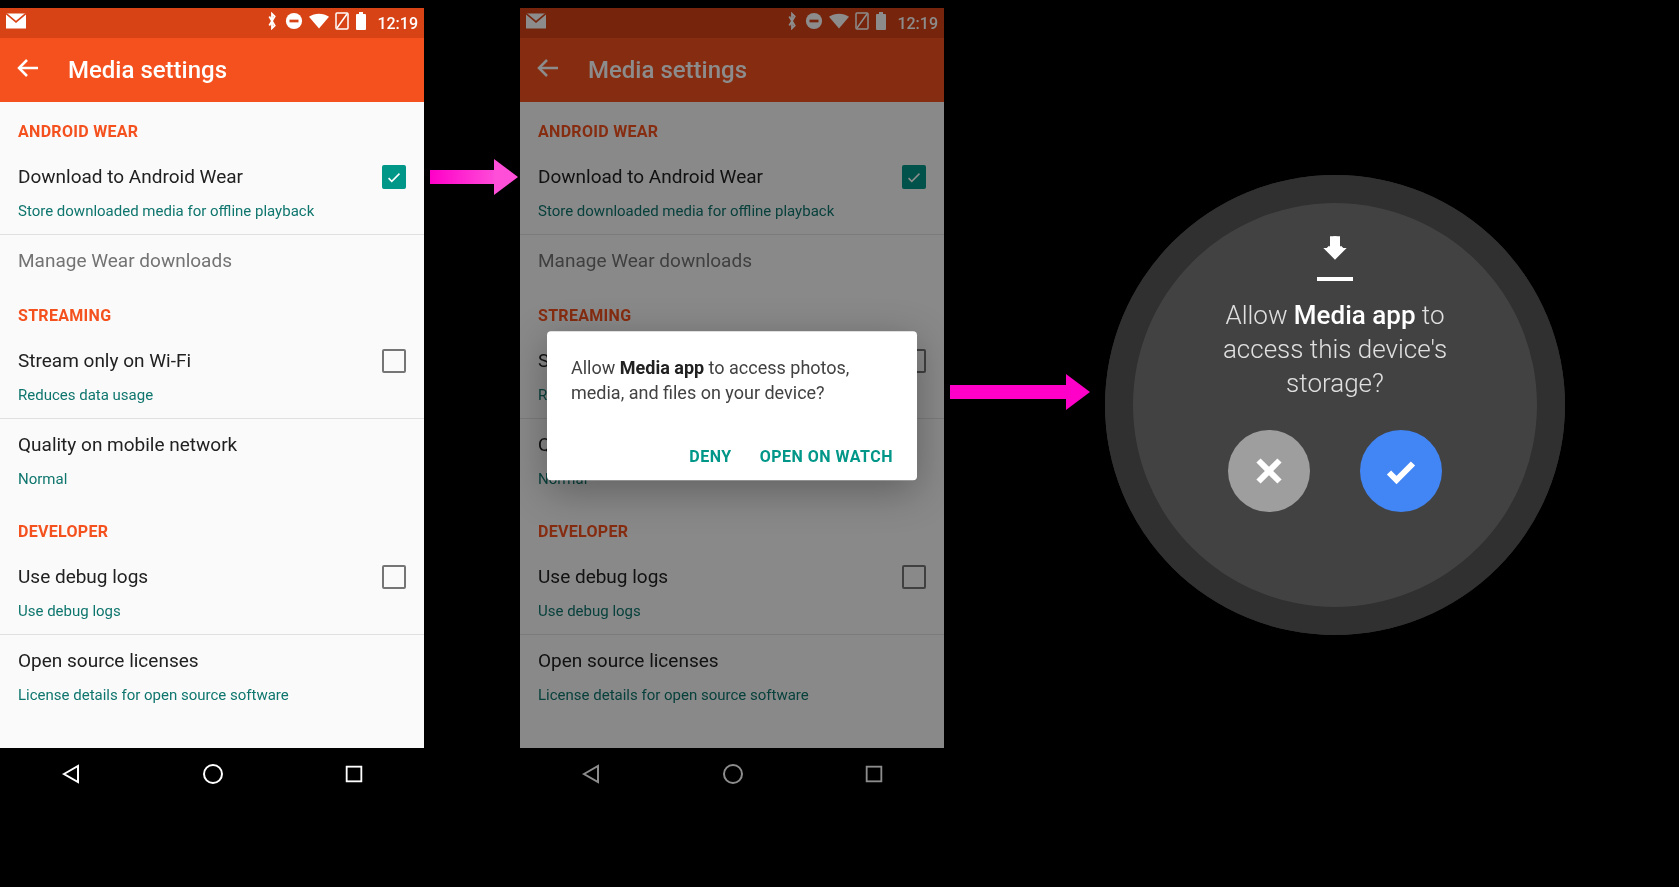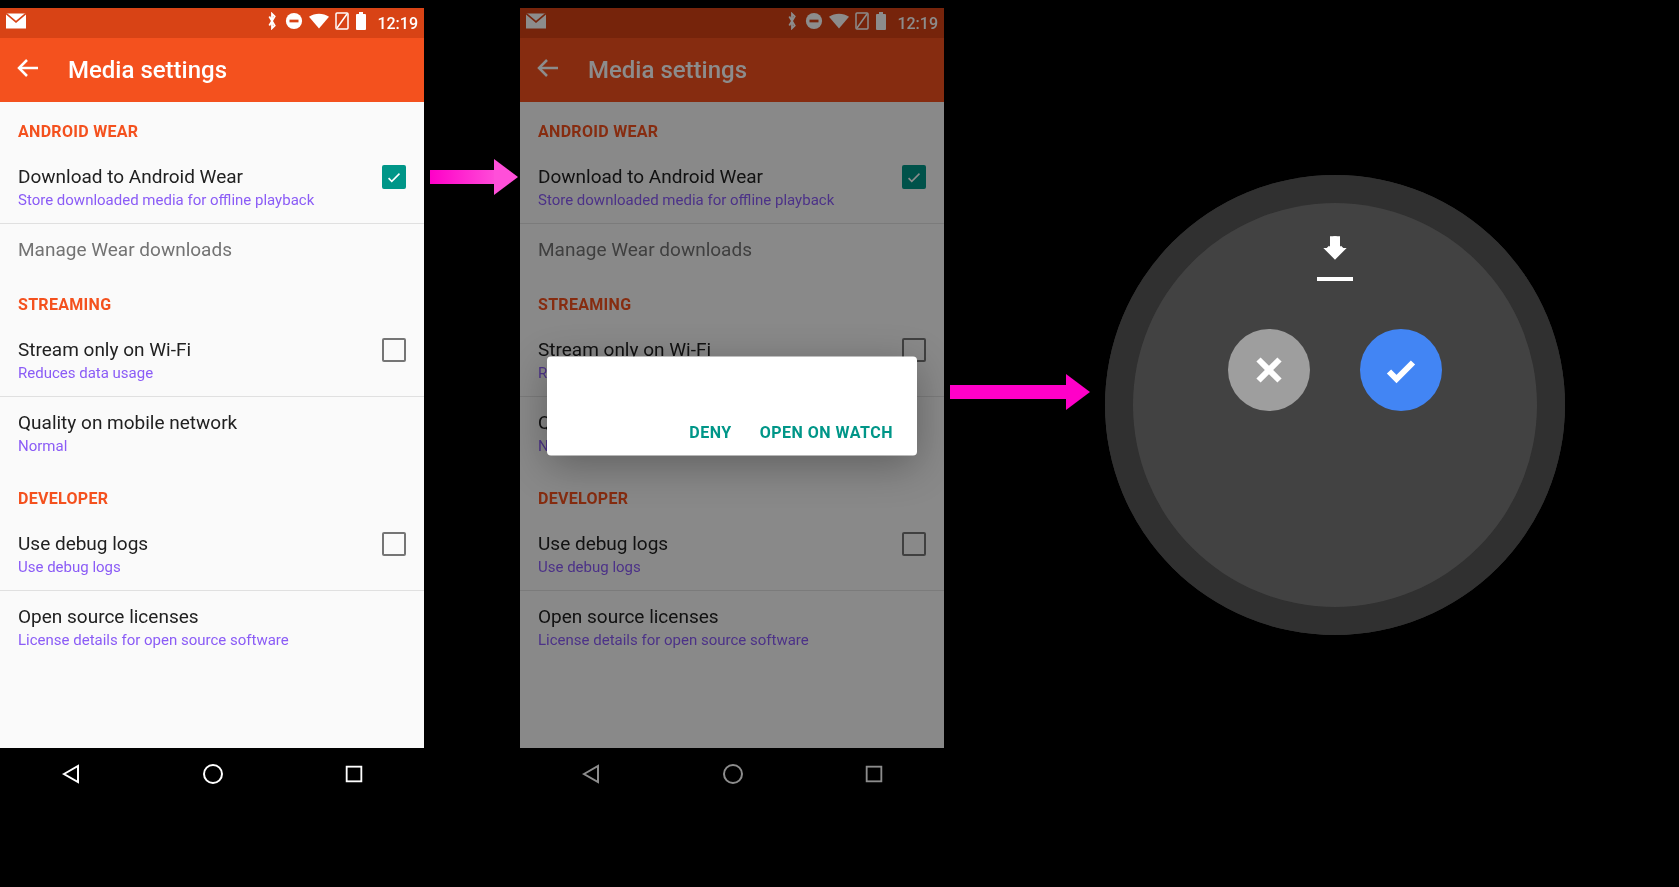--- a/index.html
+++ b/index.html
@@ -54,21 +54,21 @@
     font-weight: 700;
     letter-spacing: 0.3px;
   }
   .list-item {
     padding: 14px 18px 14px;
     display: flex;
     align-items: flex-start;
   }
   .list-item .text { flex: 1; }
   .list-item .primary { font-size: 19px; color: #212121; }
-  .list-item .secondary { font-size: 15px; color: #8b5cf6; margin-top: 3px; }
+  .list-item .secondary { font-size: 15px; color: #0f766e; margin-top: 14px; }
   .list-item.disabled .primary { color: #737373; }
   .divider { height: 1px; background: #e0e0e0; margin: 0; }
 
   .checkbox {
     width: 24px; height: 24px; border: 2px solid #757575;
     border-radius: 2px; flex: 0 0 auto;
   }
   .checkbox.checked {
     background: #009688; border-color: #009688;
     display: flex; align-items: center; justify-content: center;
@@ -348,37 +348,45 @@
     <span><svg width="24" height="24" viewBox="0 0 24 24" fill="none" stroke="#fff" stroke-width="2">
           <circle cx="12" cy="12" r="9"></circle>
         </svg></span>
     <span><svg width="22" height="22" viewBox="0 0 24 24" fill="none" stroke="#fff" stroke-width="2">
           <rect x="4" y="4" width="16" height="16"></rect>
         </svg></span>
   </div>
 
   <div class="dim-overlay"></div>
   <div class="dialog">
+    <div class="msg">
+      <span>Allow </span><span class="bold">Media app</span><span> to access photos, media, and files on your device?</span>
+    </div>
     <div class="actions">
       <span class="btn">Deny</span>
       <span class="btn">Open on watch</span>
     </div>
   </div>
 </div>
 
 <div class="arrow arrow2"></div>
 
 <div class="watch">
   <div class="watch-inner">
     <svg class="download-icon" viewBox="0 0 24 24">
         <path d="M12 2v12l-5-5 1.4-1.4L11 10.2V2h2v8.2l2.6-2.6L17 9l-5 5z" fill="#fff"></path>
         <path d="M19 16H5l7 7z" fill="#fff" opacity="0"></path>
         <polygon points="5,9 12,16 19,9 15,9 15,2 9,2 9,9" fill="#fff"></polygon>
       </svg>
     <div class="download-bar"></div>
+    <div class="wmsg">
+      <span>Allow </span><span class="bold">Media app</span><span> to</span><br>
+      <span>access this device's</span><br>
+      <span>storage?</span>
+    </div>
     <div class="wbtns">
       <div class="wbtn deny">
         <svg viewBox="0 0 24 24">
             <line x1="5" y1="5" x2="19" y2="19"></line>
             <line x1="19" y1="5" x2="5" y2="19"></line>
           </svg>
       </div>
       <div class="wbtn allow">
         <svg viewBox="0 0 24 24">
             <polyline points="4,13 9,18 20,7"></polyline>

